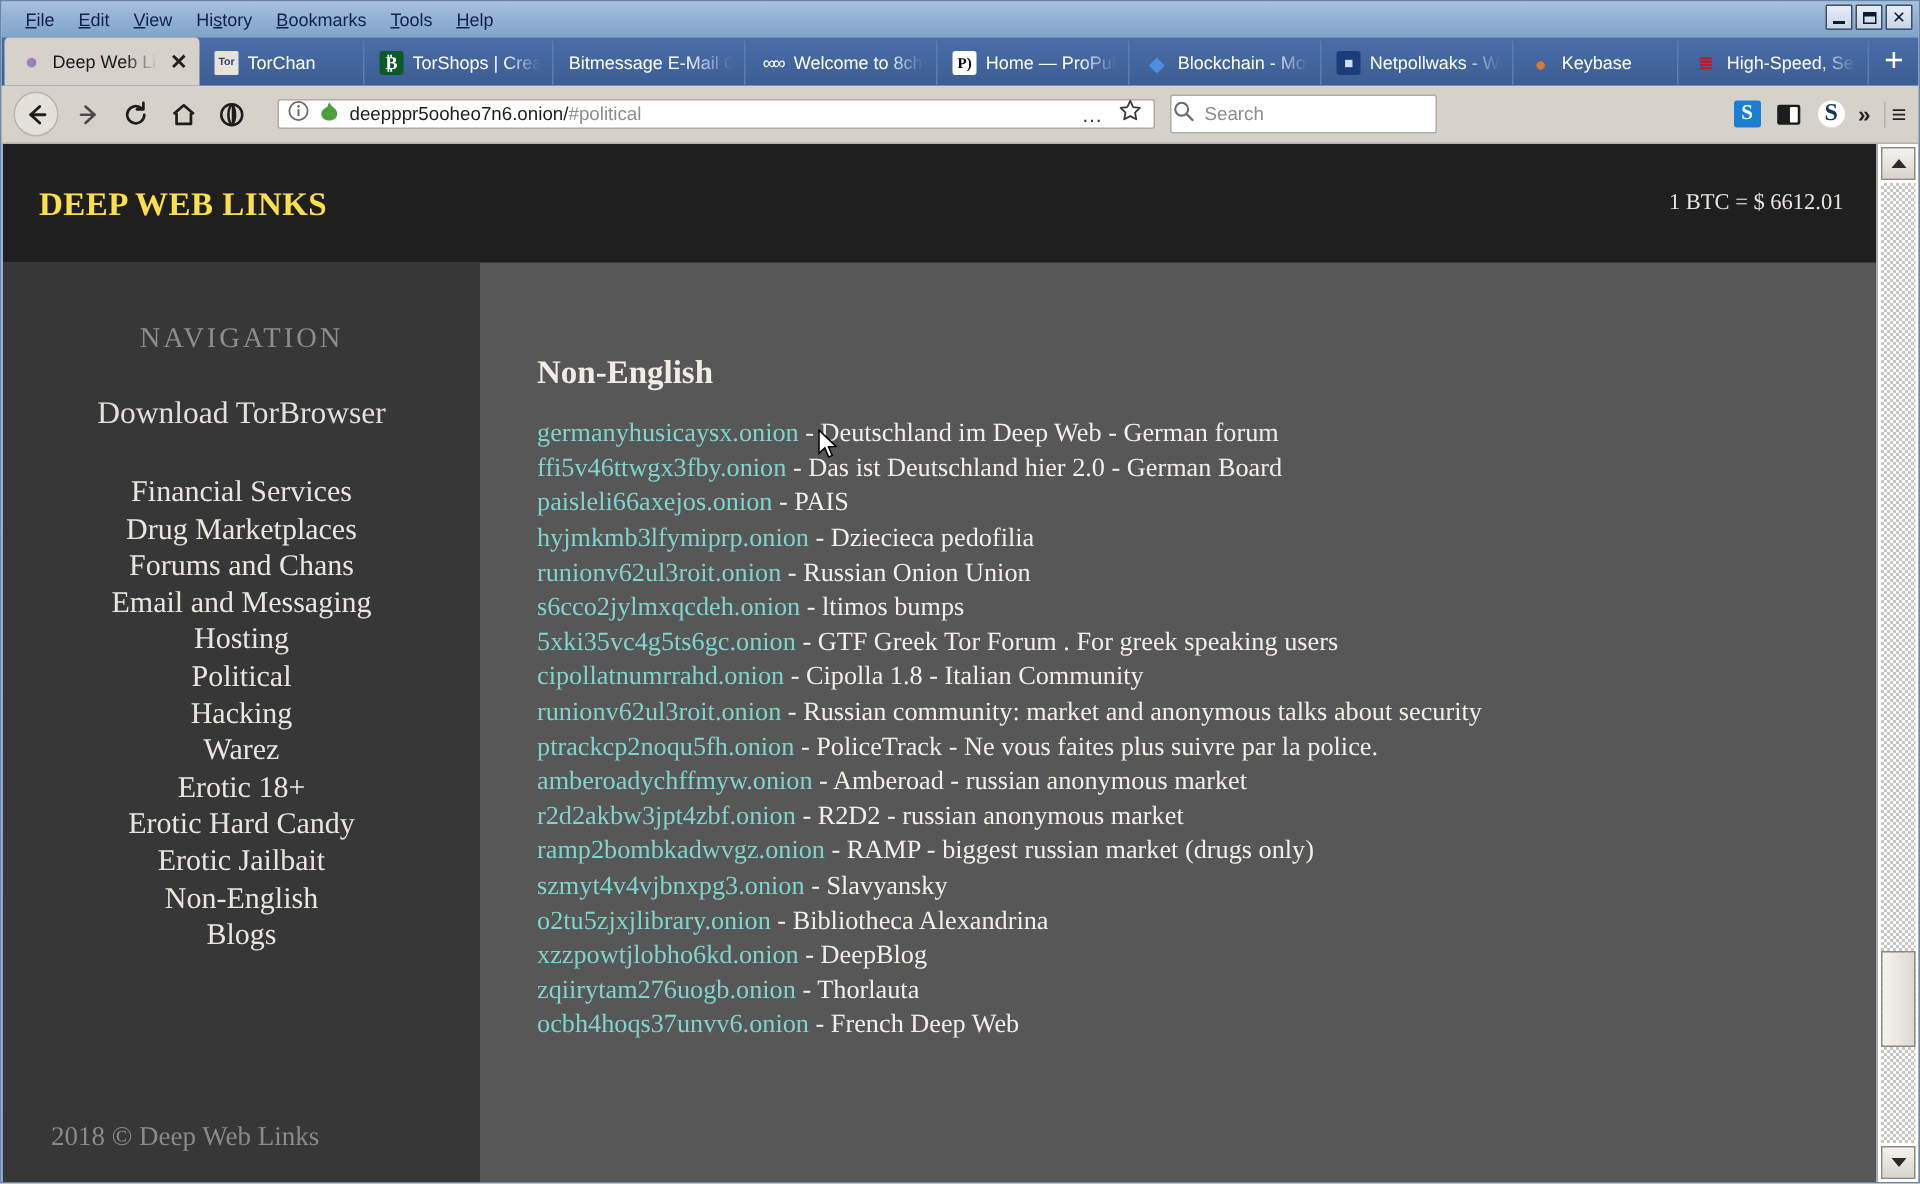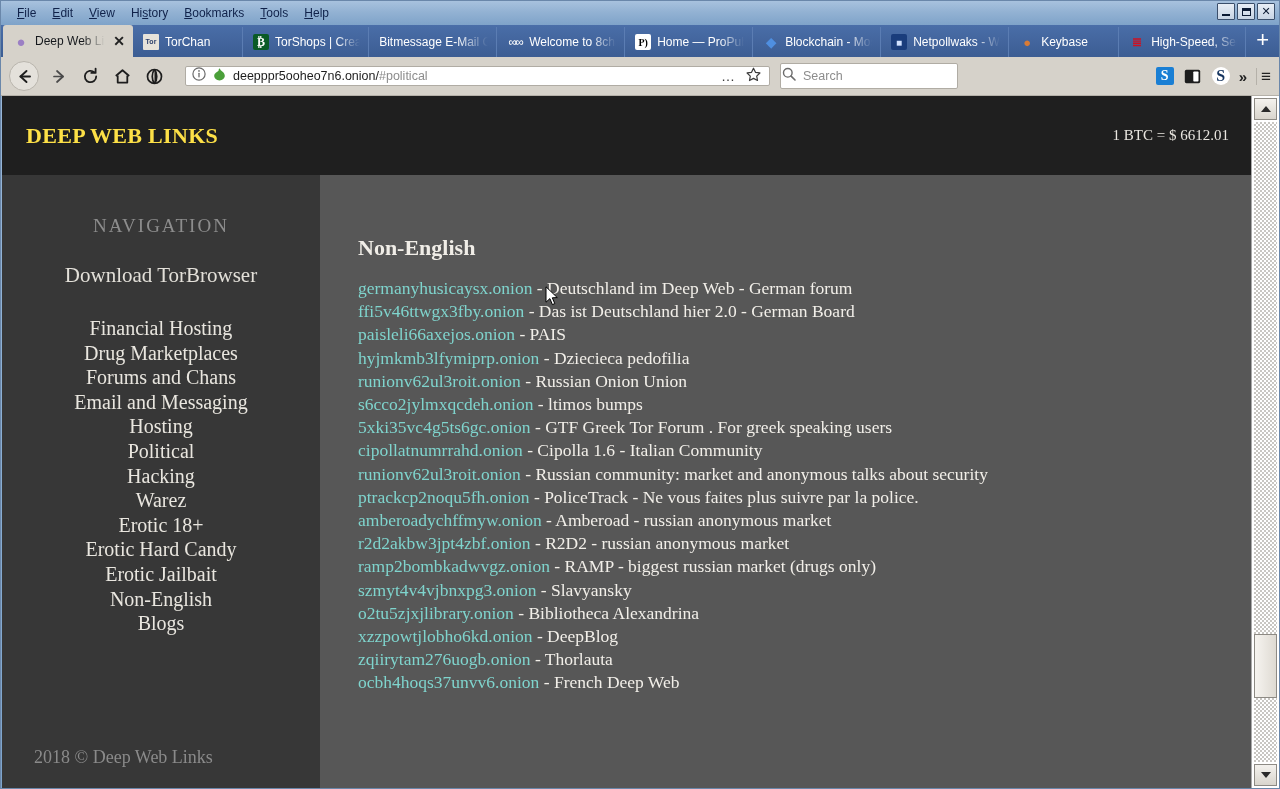--- a/index.html
+++ b/index.html
@@ -565,21 +565,21 @@
         <div class="site-title">DEEP WEB LINKS</div>
         <div class="btc-rate">1 BTC = $ 6612.01</div>
       </div>
 
       <div class="site-body">
 
         <div class="sidebar">
           <div class="nav-heading">NAVIGATION</div>
           <div class="nav-primary">Download TorBrowser</div>
           <ul class="nav-list">
-            <li>Financial Hosting</li>
+            <li>Financial Services</li>
             <li>Drug Marketplaces</li>
             <li>Forums and Chans</li>
             <li>Email and Messaging</li>
             <li>Hosting</li>
             <li>Political</li>
             <li>Hacking</li>
             <li>Warez</li>
             <li>Erotic 18+</li>
             <li>Erotic Hard Candy</li>
             <li>Erotic Jailbait</li>
@@ -592,21 +592,21 @@
         <div class="content">
           <h2>Non-English</h2>
           <ul class="link-list">
               <li><a>germanyhusicaysx.onion</a><span> - </span><span>Deutschland im Deep Web - German forum</span></li>
               <li><a>ffi5v46ttwgx3fby.onion</a><span> - </span><span>Das ist Deutschland hier 2.0 - German Board</span></li>
               <li><a>paisleli66axejos.onion</a><span> - </span><span>PAIS</span></li>
               <li><a>hyjmkmb3lfymiprp.onion</a><span> - </span><span>Dziecieca pedofilia</span></li>
               <li><a>runionv62ul3roit.onion</a><span> - </span><span>Russian Onion Union</span></li>
               <li><a>s6cco2jylmxqcdeh.onion</a><span> - </span><span>ltimos bumps</span></li>
               <li><a>5xki35vc4g5ts6gc.onion</a><span> - </span><span>GTF Greek Tor Forum . For greek speaking users</span></li>
-              <li><a>cipollatnumrrahd.onion</a><span> - </span><span>Cipolla 1.6 - Italian Community</span></li>
+              <li><a>cipollatnumrrahd.onion</a><span> - </span><span>Cipolla 1.8 - Italian Community</span></li>
               <li><a>runionv62ul3roit.onion</a><span> - </span><span>Russian community: market and anonymous talks about security</span></li>
               <li><a>ptrackcp2noqu5fh.onion</a><span> - </span><span>PoliceTrack - Ne vous faites plus suivre par la police.</span></li>
               <li><a>amberoadychffmyw.onion</a><span> - </span><span>Amberoad - russian anonymous market</span></li>
               <li><a>r2d2akbw3jpt4zbf.onion</a><span> - </span><span>R2D2 - russian anonymous market</span></li>
               <li><a>ramp2bombkadwvgz.onion</a><span> - </span><span>RAMP - biggest russian market (drugs only)</span></li>
               <li><a>szmyt4v4vjbnxpg3.onion</a><span> - </span><span>Slavyansky</span></li>
               <li><a>o2tu5zjxjlibrary.onion</a><span> - </span><span>Bibliotheca Alexandrina</span></li>
               <li><a>xzzpowtjlobho6kd.onion</a><span> - </span><span>DeepBlog</span></li>
               <li><a>zqiirytam276uogb.onion</a><span> - </span><span>Thorlauta</span></li>
               <li><a>ocbh4hoqs37unvv6.onion</a><span> - </span><span>French Deep Web</span></li>

